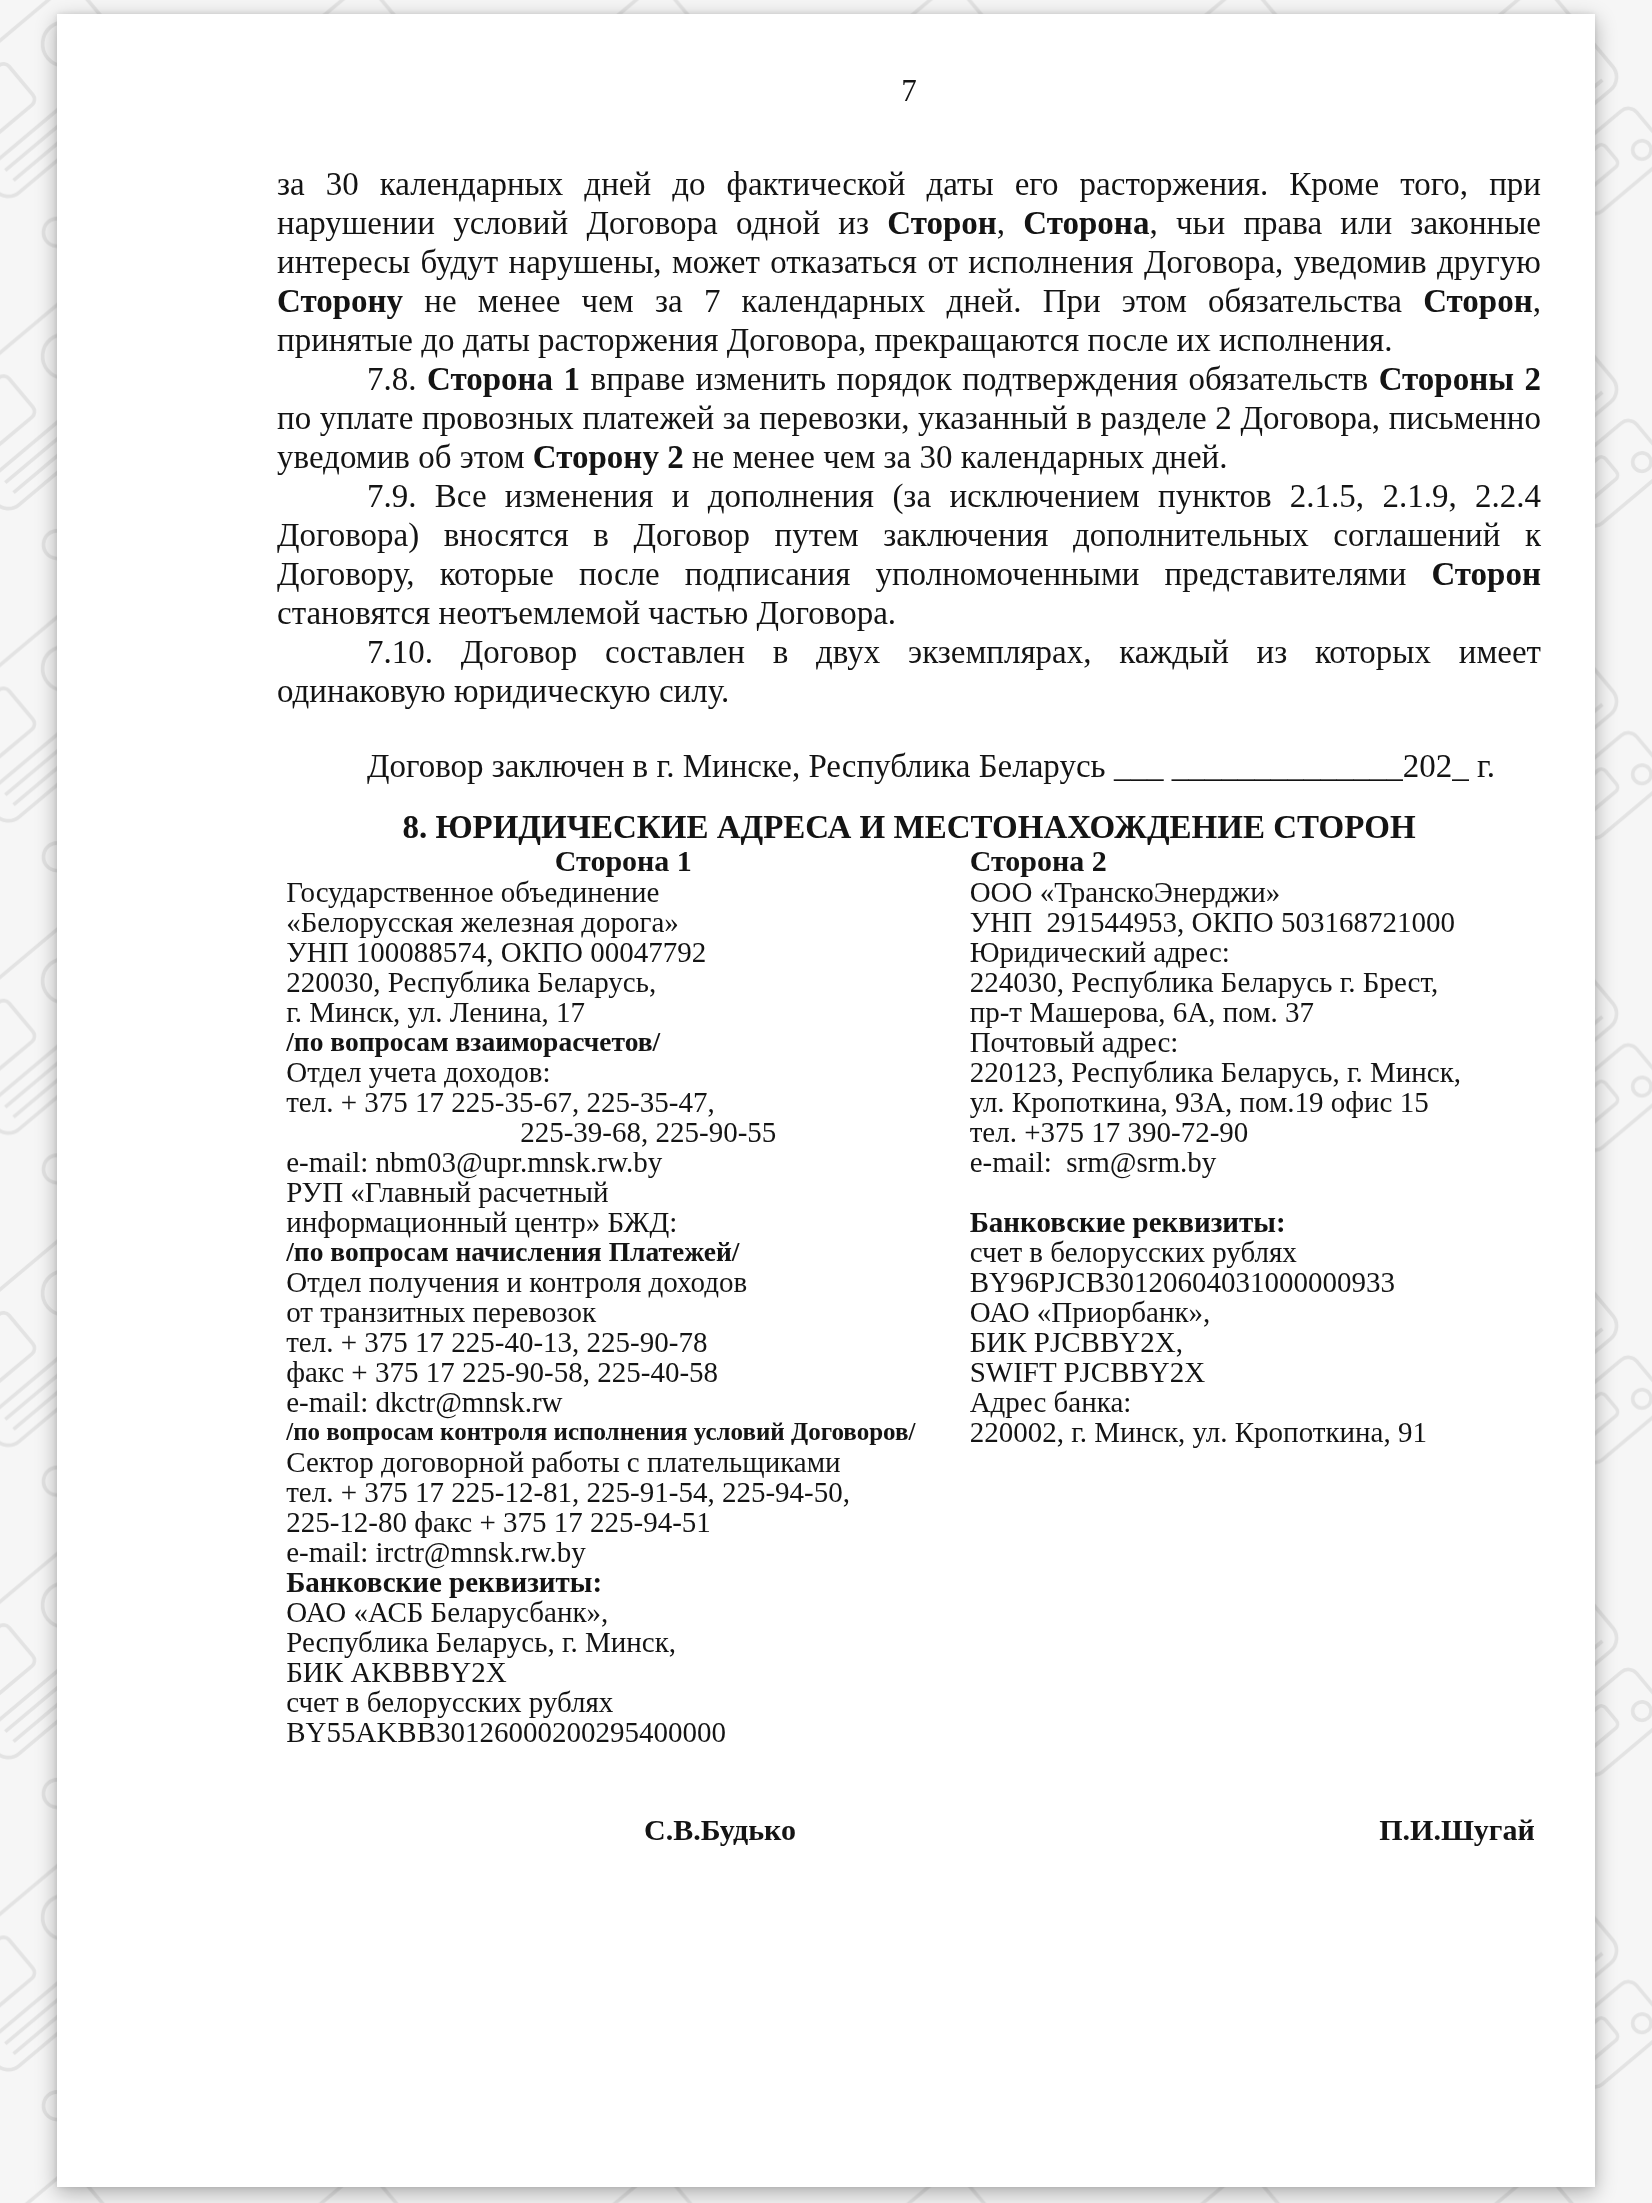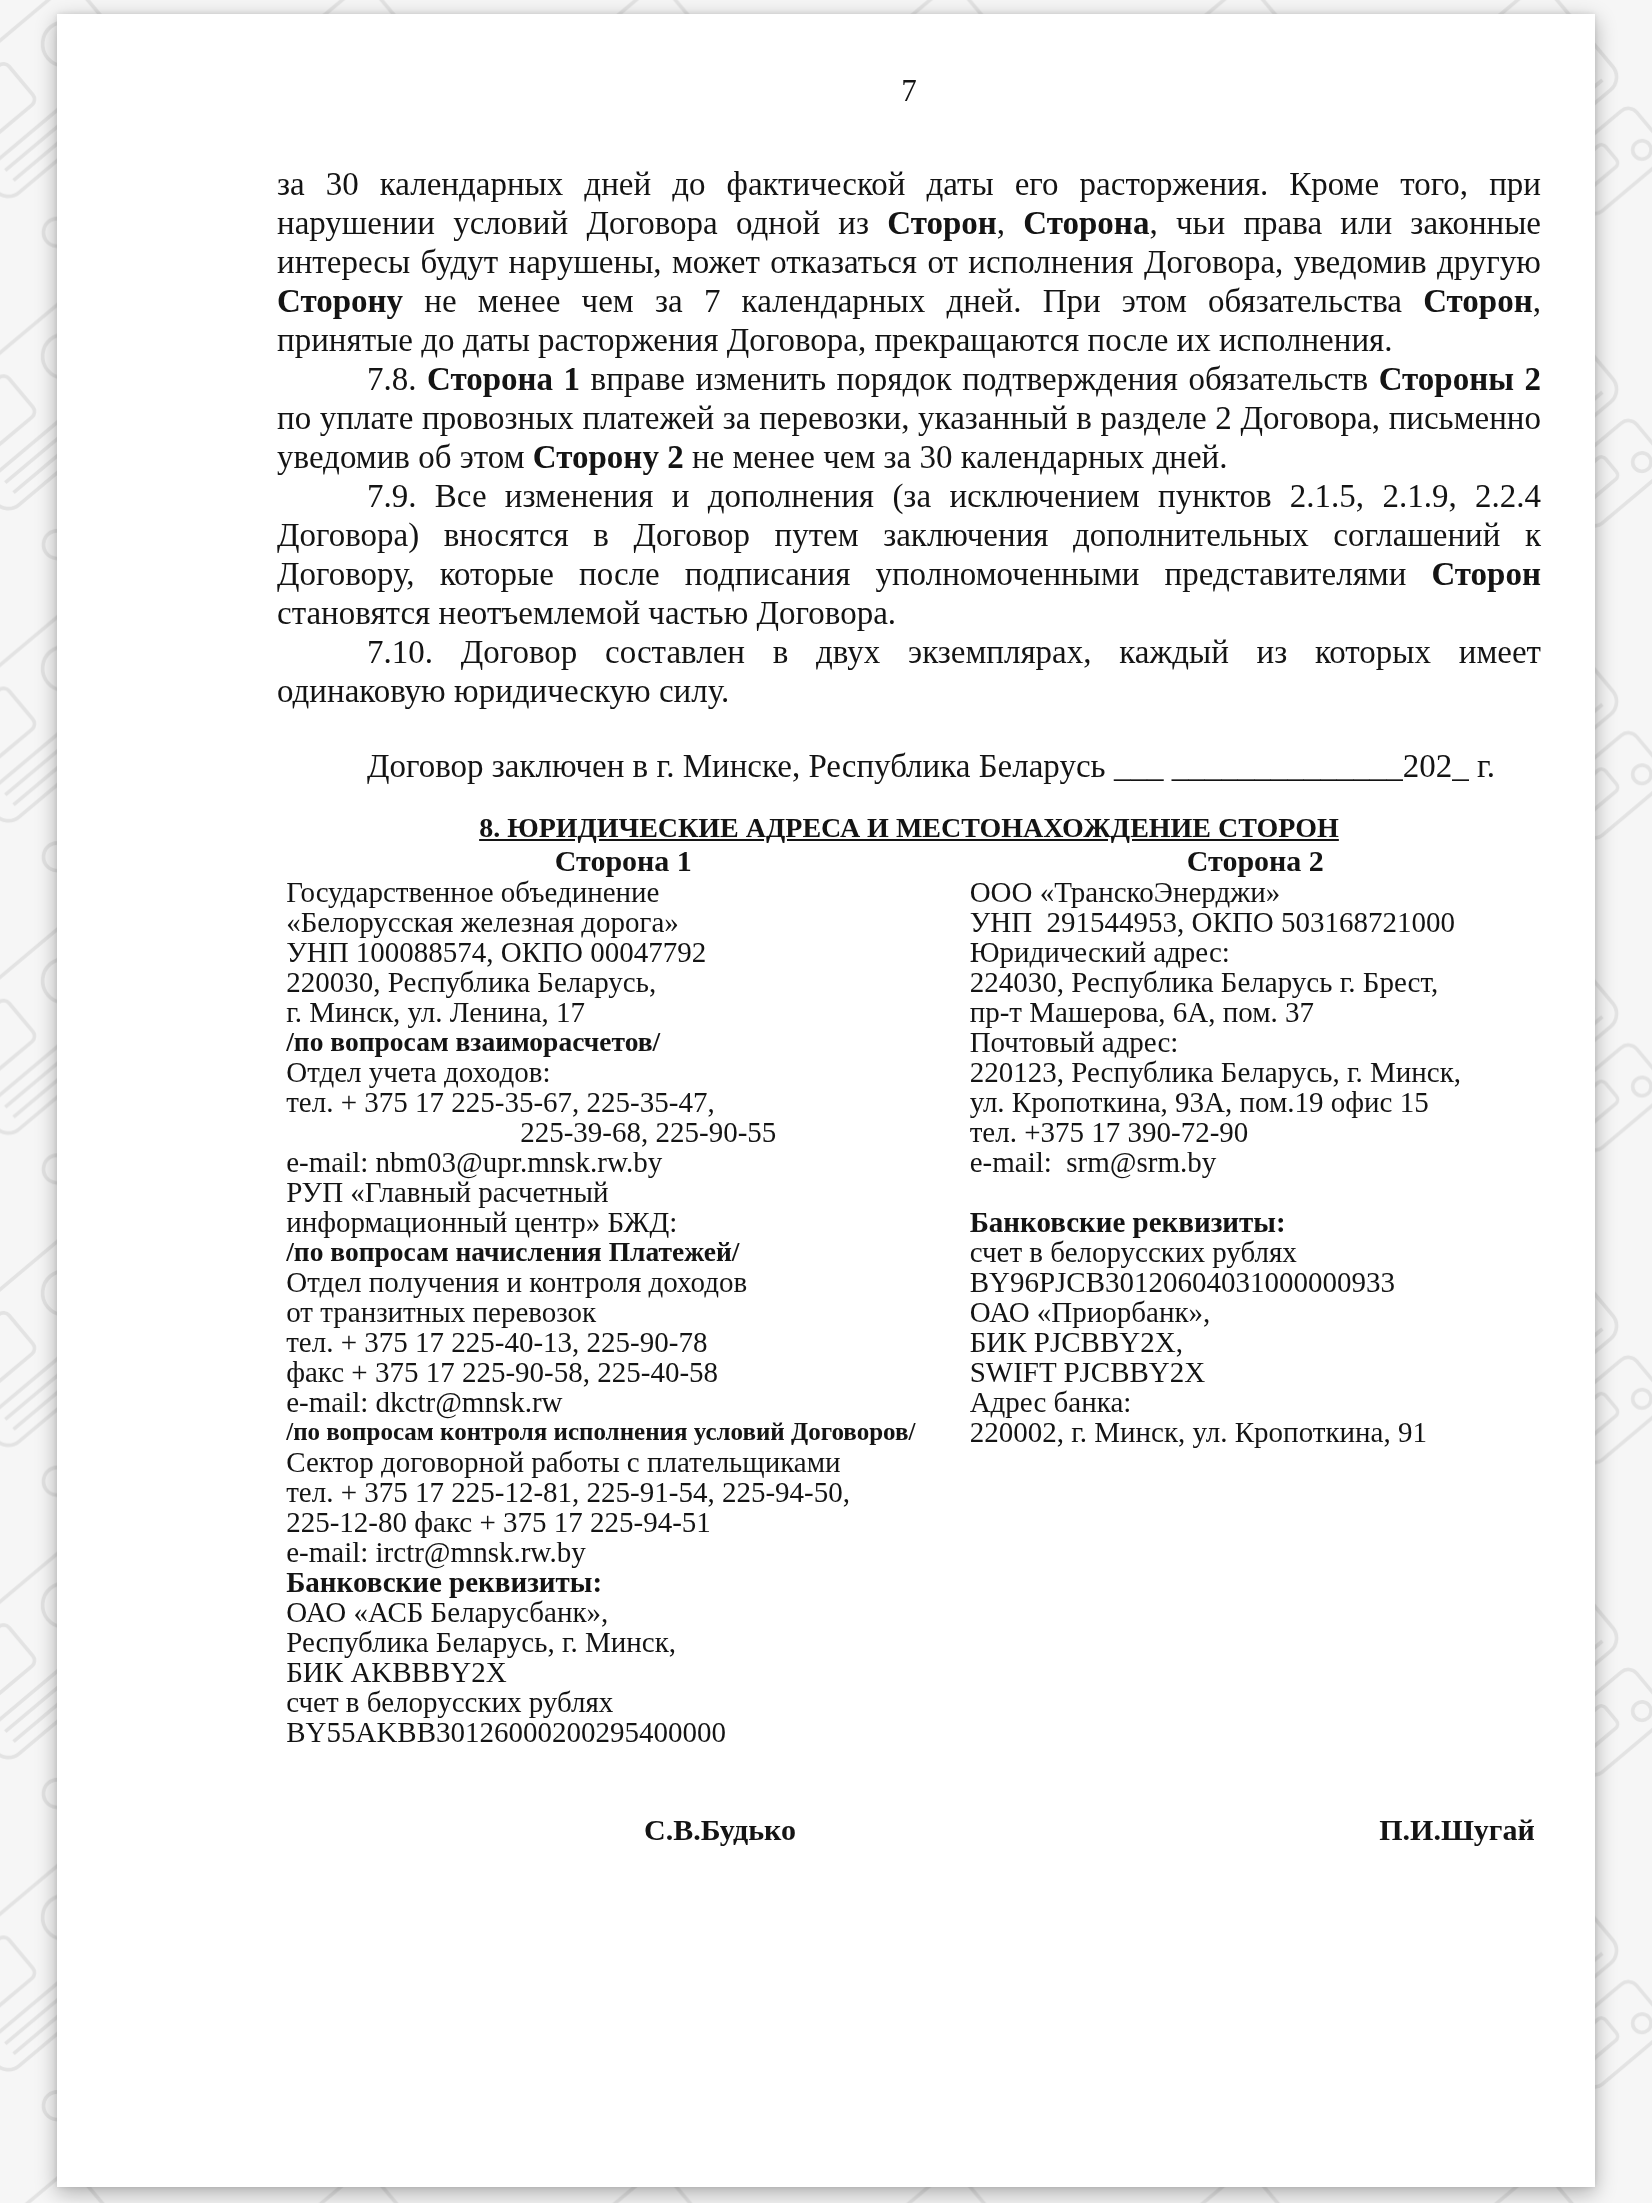--- a/index.html
+++ b/index.html
@@ -37,34 +37,33 @@
     font-size: 33px;
     line-height: 39px;
     text-align: justify;
     font-family: Liberation Serif, serif;
   }
   .clauses p.indent { text-indent: 90px; }
   .clauses p.noalign { text-align: left; margin-top: 36px; }
   .clauses .b { font-weight: bold; }
   .section-title {
     margin: 24px 0 0 0;
-    font-size: 28px;
+    font-size: 33px;
     font-weight: bold;
     text-align: center;
     line-height: 35px;
-    text-decoration: underline;
   }
   .cols-header {
     display: flex;
     font-weight: bold;
     font-size: 30px;
     line-height: 32px;
   }
   .cols-header .c1 { width: 54.8%; text-align: center; }
-  .cols-header .c2 { width: 45.2%; text-align: center; }
+  .cols-header .c2 { width: 45.2%; }
   .cols { display: flex; }
   .cols .col1 { width: 54.8%; padding-left: 9.2px; box-sizing: border-box; }
   .cols .col2 { width: 45.2%; }
   .col .line {
     font-size: 29px;
     line-height: 30px;
     white-space: pre;
   }
   .col .line.b { font-weight: bold; }
   .signatures {

